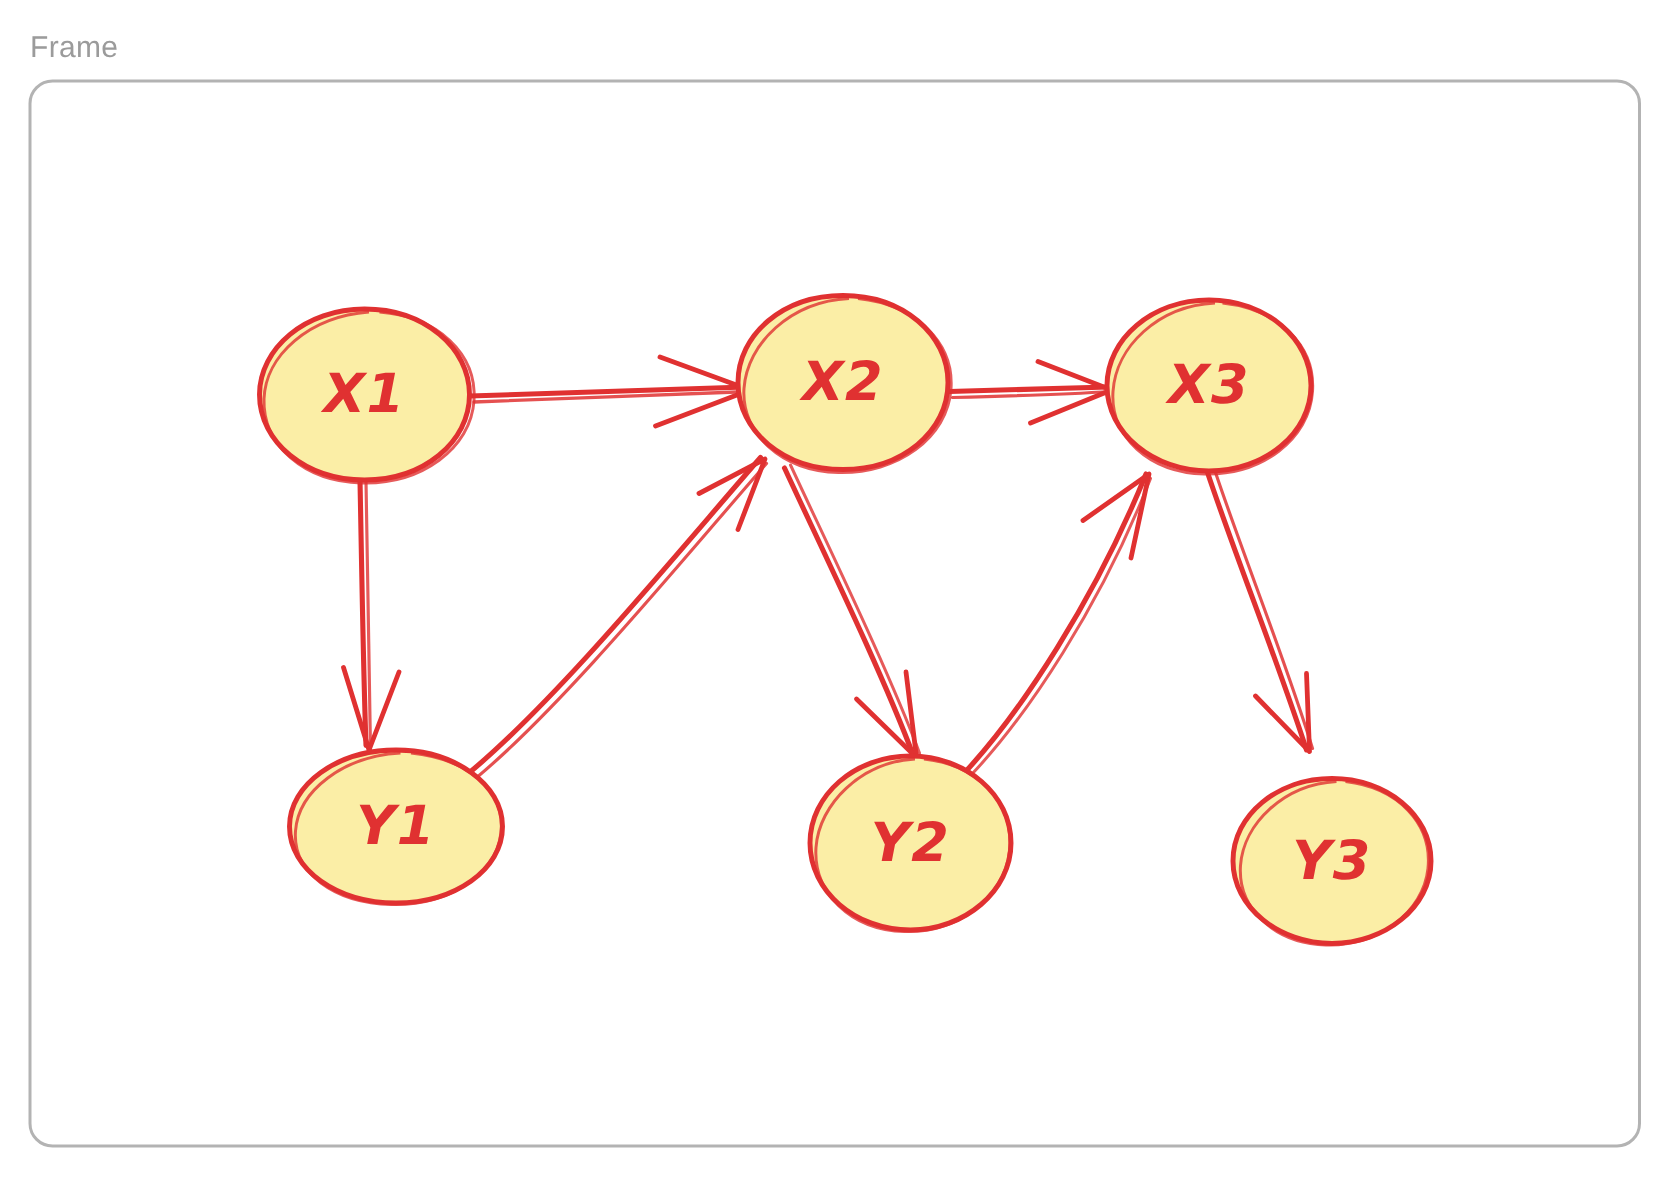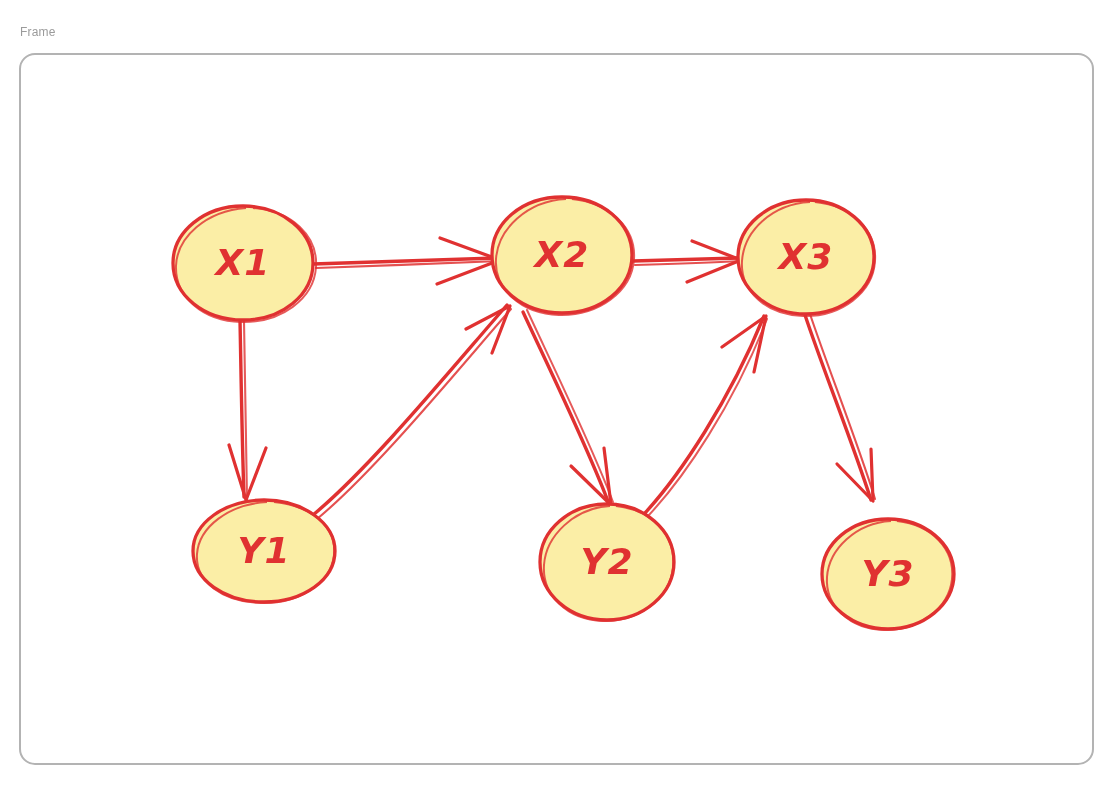--- a/index.html
+++ b/index.html
@@ -23,21 +23,21 @@
     top: 0;
     width: 1118px;
     height: 785px;
   }
 
   
   .frame-label {
     position: absolute;
     left: 20px;
     top: 20px;
-    font-size: 12px;
+    font-size: 20px;
     line-height: 24px;
     color: #9b9b9b;
     letter-spacing: 0.2px;
     user-select: none;
     white-space: nowrap;
   }
 
   
   .frame-box {
     position: absolute;

